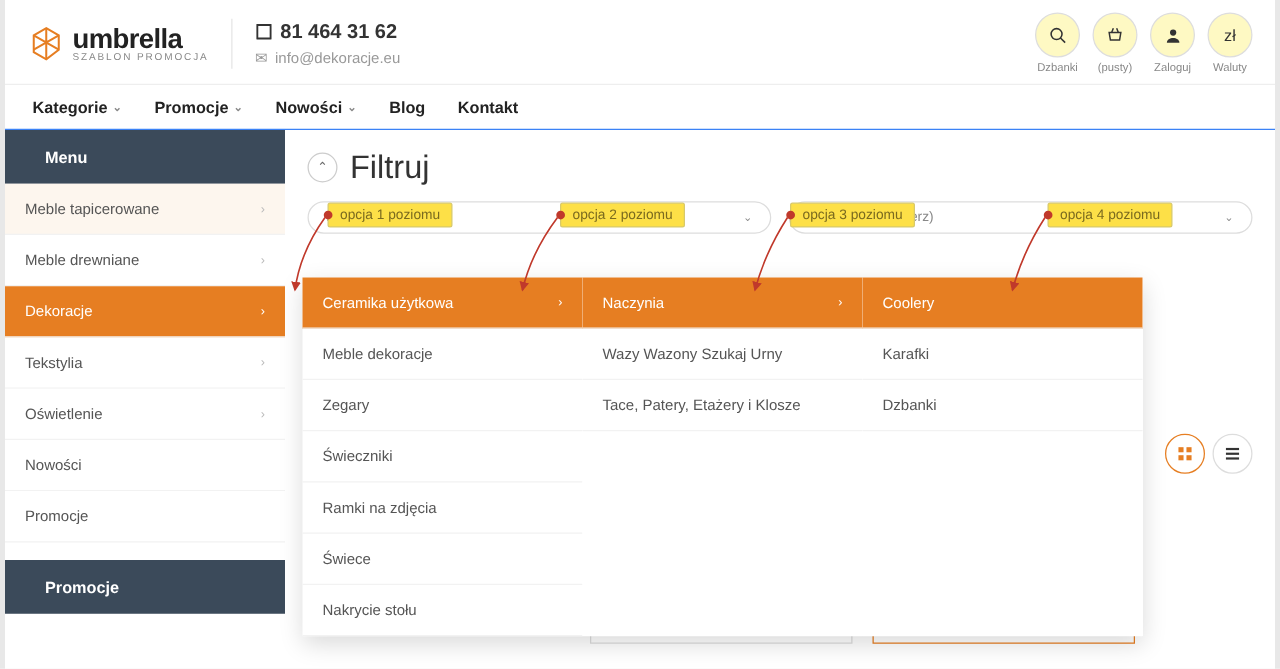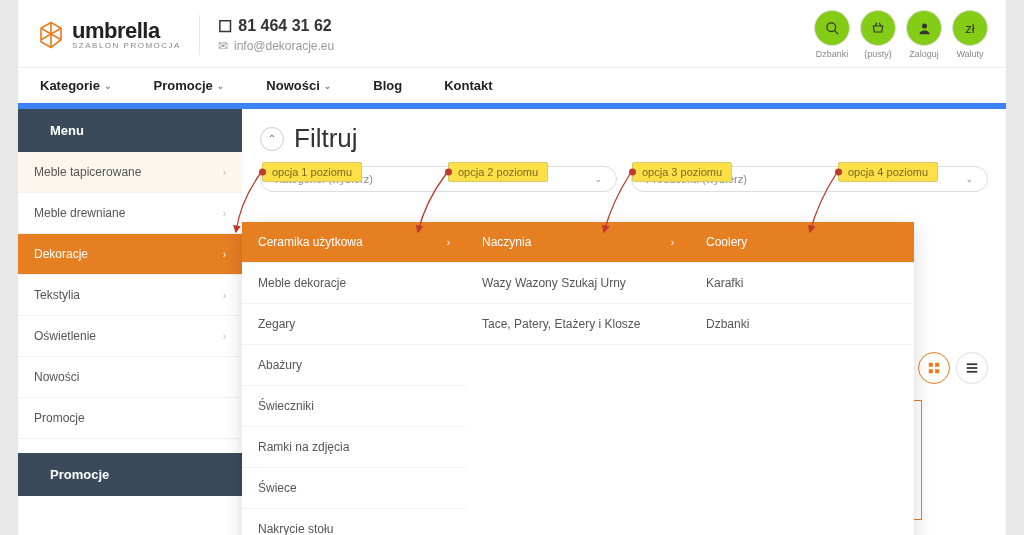--- a/index.html
+++ b/index.html
@@ -1,32 +1,32 @@
 <!DOCTYPE html>
 <html><head>
 <meta charset="utf-8">
 <style>
 *{margin:0;padding:0;box-sizing:border-box;font-family:Arial,Helvetica,sans-serif}
 body{background:#e8e8e8;width:1024px;height:535px;overflow:hidden;position:relative}
-.page{background:#fff;margin:0 18px;min-height:535px;position:relative}
+.page{background:#fff;margin:0 4px;min-height:535px;position:relative}
 .header{display:flex;align-items:center;padding:10px 18px 8px;border-bottom:1px solid #eee}
 .logo{display:flex;align-items:center;gap:6px}
 .logo-icon{width:30px;height:30px;color:#e67e22}
 .logo-text{display:flex;flex-direction:column;line-height:1}
 .logo-main{font-size:22px;font-weight:700;color:#222;letter-spacing:-.5px}
 .logo-sub{font-size:8px;color:#888;letter-spacing:1.5px;text-align:right}
 .vsep{width:1px;height:40px;background:#e5e5e5;margin:0 18px}
 .contact{display:flex;flex-direction:column;gap:3px;color:#555;font-size:12px}
 .contact .phone{font-size:16px;font-weight:700;color:#333;display:flex;align-items:center;gap:6px}
 .contact .email{color:#999;display:flex;align-items:center;gap:6px}
 .header-right{margin-left:auto;display:flex;gap:10px}
 .hbtn{display:flex;flex-direction:column;align-items:center;gap:3px;cursor:pointer}
-.hbtn .circle{width:36px;height:36px;border:1px solid #ddd;border-radius:50%;display:flex;align-items:center;justify-content:center;font-size:15px;color:#333;background:#84cc16}
+.hbtn .circle{width:36px;height:36px;border:1px solid #ddd;border-radius:50%;display:flex;align-items:center;justify-content:center;font-size:15px;color:#333;background:#fef9c3}
 .hbtn .lbl{font-size:9px;color:#888}
-.nav{display:flex;gap:42px;padding:10px 22px;font-size:13px;font-weight:700;color:#222;border-bottom:6px solid #3b82f6}
+.nav{display:flex;gap:26px;padding:10px 22px;font-size:13px;font-weight:700;color:#222;border-bottom:1px solid #3b82f6}
 .nav-item{display:flex;align-items:center;gap:4px;cursor:pointer}
 .chev{font-size:9px;color:#888}
 .body{display:flex;position:relative}
 .content{flex:1;padding:14px 18px;position:relative}
 .filter-head{display:flex;align-items:center;gap:10px;margin-bottom:12px}
 .collapse-btn{width:24px;height:24px;border:1px solid #ccc;border-radius:50%;display:flex;align-items:center;justify-content:center;font-size:10px;color:#666;cursor:pointer}
 .filter-title{font-size:26px;color:#333;font-weight:400}
 .filter-row{display:flex;gap:14px;margin-bottom:10px}
 .filter-sel{flex:1;border:1px solid #ddd;border-radius:16px;padding:6px 14px;font-size:11px;color:#888;display:flex;justify-content:space-between;align-items:center;background:#fff}
 .sort-row{display:flex;align-items:center;margin-top:160px}
@@ -244,23 +244,20 @@
         <span>Ceramika użytkowa</span>
         <span class="ch">›</span>
       </div>
     <div class="flyitem">
         <span>Meble dekoracje</span>
       </div>
     <div class="flyitem">
         <span>Zegary</span>
       </div>
     <div class="flyitem">
-        <span>Abażury</span>
-      </div>
-    <div class="flyitem">
         <span>Świeczniki</span>
       </div>
     <div class="flyitem">
         <span>Ramki na zdjęcia</span>
       </div>
     <div class="flyitem">
         <span>Świece</span>
       </div>
     <div class="flyitem">
         <span>Nakrycie stołu</span>

